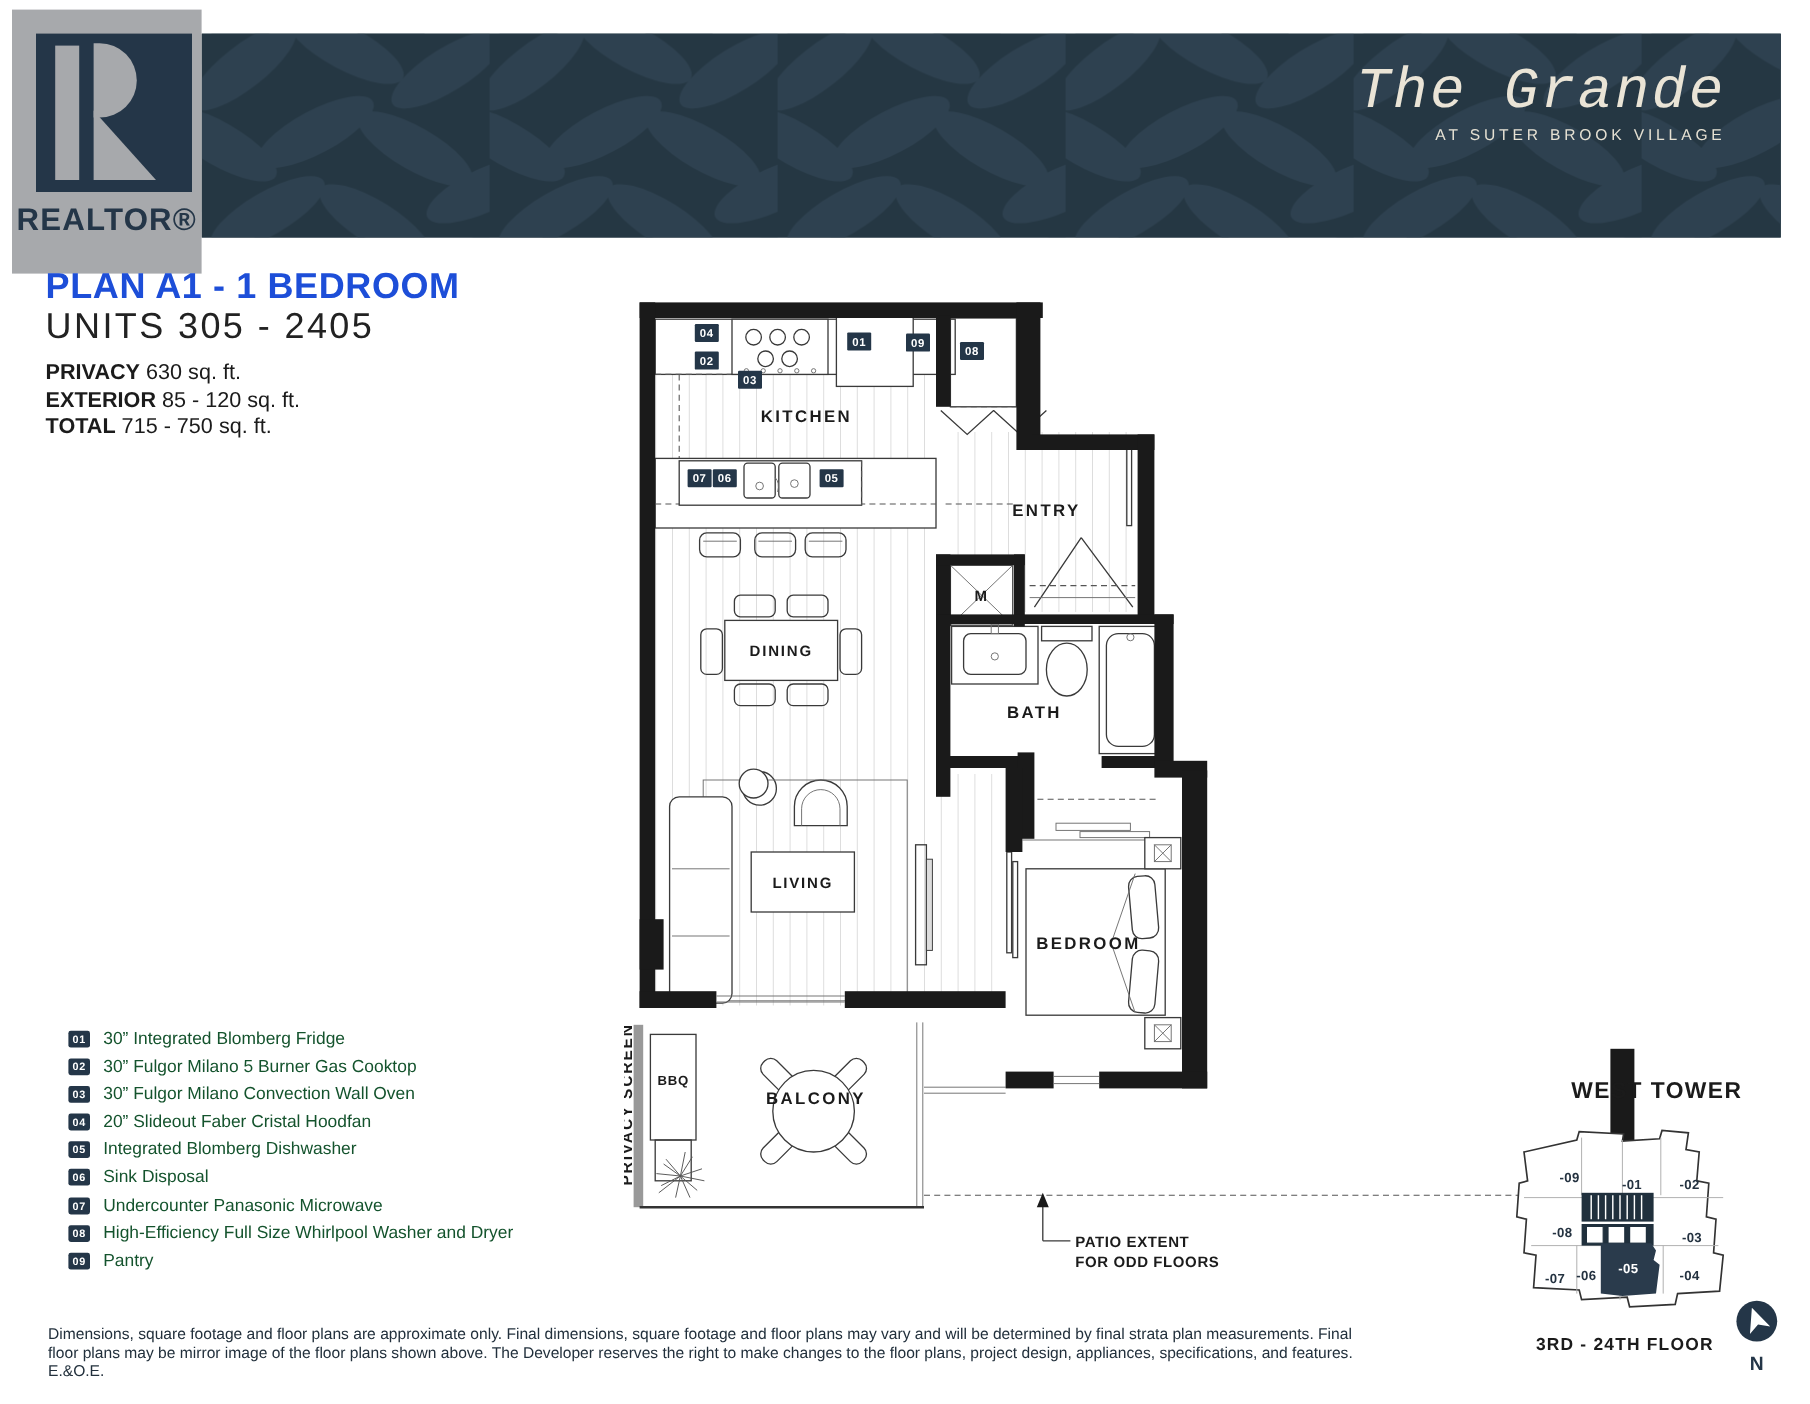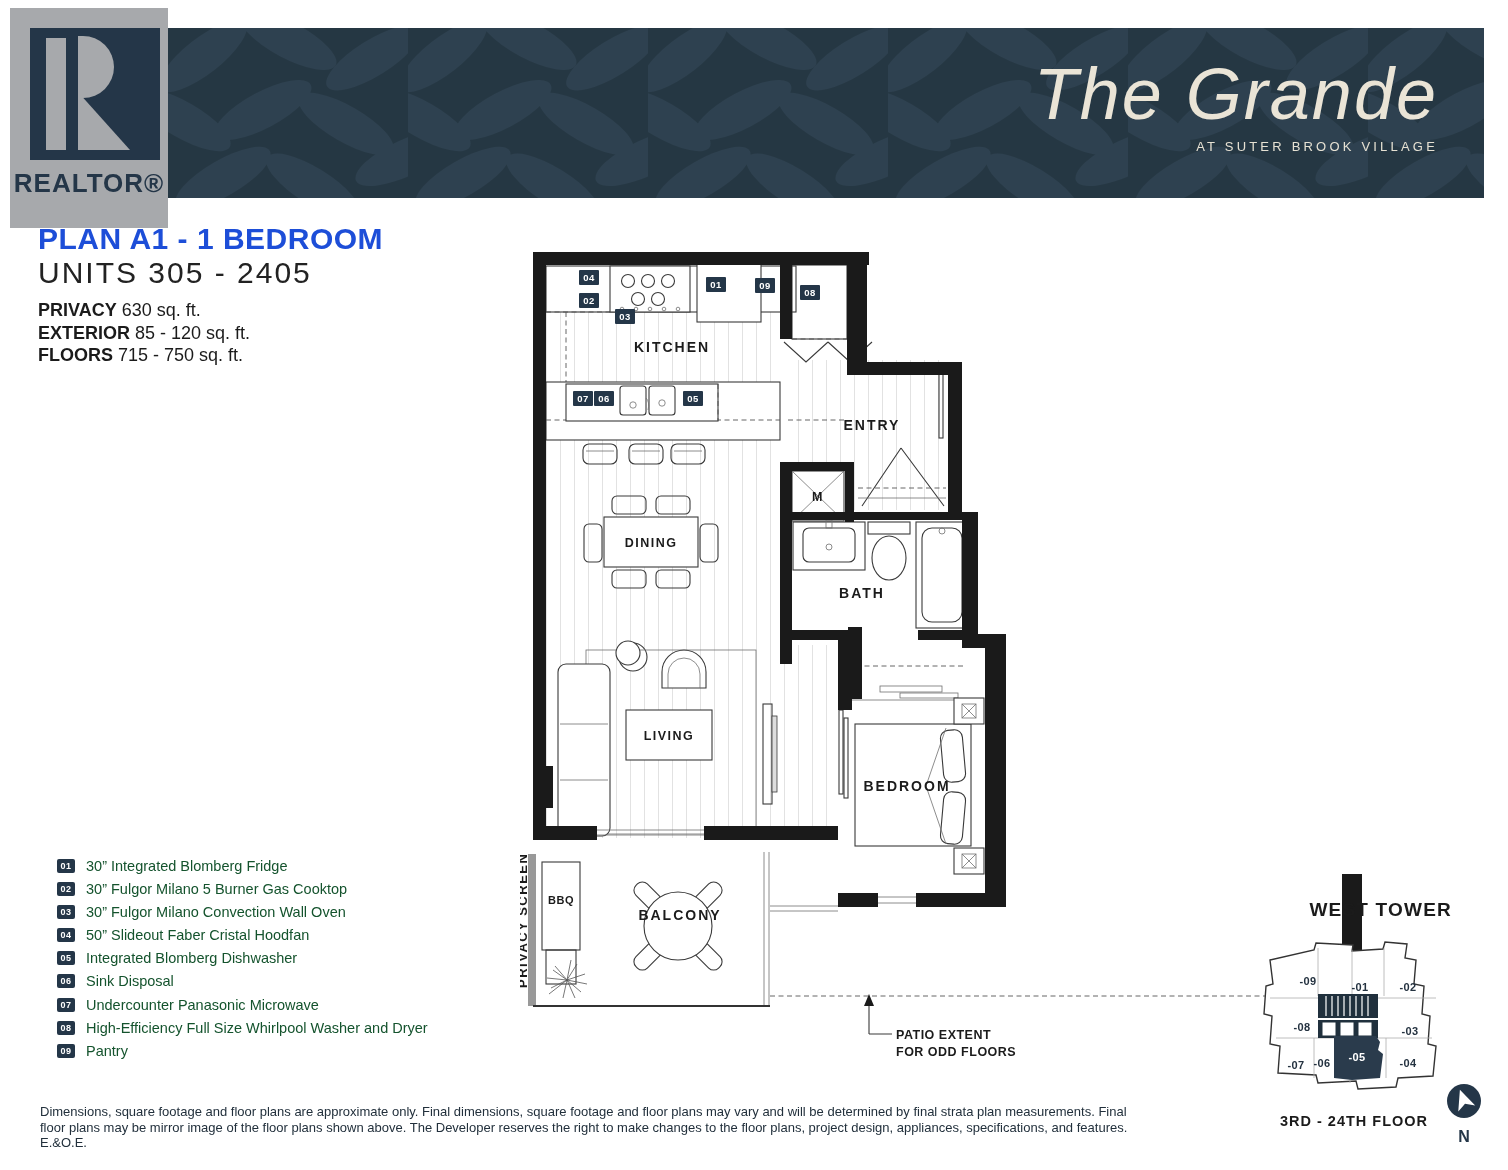--- a/index.html
+++ b/index.html
@@ -2,21 +2,21 @@
 <html><head>
 <meta charset="utf-8">
 <style>
   html,body{margin:0;padding:0;background:#fff;}
   #page{position:relative;width:1508px;height:1170px;background:#fff;overflow:hidden;
         font-family:"Liberation Sans",sans-serif;color:#1d1d1f;}
   
   .banner{position:absolute;left:168px;top:28px;width:1316px;height:170px;background:#253743;}
   .banner svg{position:absolute;inset:0;}
   .grande{position:absolute;top:16px;right:46px;text-align:right;color:#eae4d6;}
-  .grande .script{font-family:Liberation Sans, sans-serif;font-style:italic;font-size:72px;line-height:1.4;
+  .grande .script{font-family:Liberation Mono, monospace;font-style:italic;font-size:48px;line-height:1.4;
                   letter-spacing:2px;white-space:nowrap;}
   .grande .tagline{font-size:13px;font-weight:400;letter-spacing:3.2px;color:#e6e1d3;margin-top:-6px;}
   
   .rlogo{position:absolute;left:10px;top:8px;width:158px;height:220px;background:#a7a9ac;}
   .rlogo .rsq{position:absolute;left:20px;top:20px;width:130px;height:132px;background:#243648;}
   .rlogo .rtext{position:absolute;left:0;top:160px;width:158px;text-align:center;font-size:26px;
                 font-weight:600;letter-spacing:1px;color:#243648;white-space:nowrap;}
   
   .title{position:absolute;left:38px;top:222px;font-size:30px;font-weight:800;letter-spacing:.5px;color:#1d4ed8;white-space:nowrap;}
   .units{position:absolute;left:38px;top:256px;font-size:30px;font-weight:400;letter-spacing:2px;color:#222;white-space:nowrap;}
@@ -98,21 +98,21 @@
       </svg>
     </div>
     <div class="rtext">REALTOR®</div>
   </div>
 
   <div class="title">PLAN A1 - 1 BEDROOM</div>
   <div class="units">UNITS 305 - 2405</div>
   <div class="stats">
     <div><b>PRIVACY</b> <span>630 sq. ft.</span></div>
     <div><b>EXTERIOR</b> <span>85 - 120 sq. ft.</span></div>
-    <div><b>FLOORS</b> <span>715 - 750 sq. ft.</span></div>
+    <div><b>TOTAL</b> <span>715 - 750 sq. ft.</span></div>
   </div>
 
   <svg style="position:absolute;left:520px;top:248px;" width="850" height="820" viewBox="520 248 850 820">
     <defs>
       <pattern id="planks" width="14" height="14" patternUnits="userSpaceOnUse">
         <path d="M0,0 V14" stroke="#c6c6c6" stroke-width="1"></path>
       </pattern>
     </defs>
 
     <path d="M546,266 H782 V645 H838 V838 H546 Z" fill="url(#planks)"></path>
@@ -349,21 +349,21 @@
     <li>
         <span class="badge">02</span>
         <span class="ltext">30” Fulgor Milano 5 Burner Gas Cooktop</span>
       </li>
     <li>
         <span class="badge">03</span>
         <span class="ltext">30” Fulgor Milano Convection Wall Oven</span>
       </li>
     <li>
         <span class="badge">04</span>
-        <span class="ltext">50” Slideout Faber Cristal Hoodfan</span>
+        <span class="ltext">20” Slideout Faber Cristal Hoodfan</span>
       </li>
     <li>
         <span class="badge">05</span>
         <span class="ltext">Integrated Blomberg Dishwasher</span>
       </li>
     <li>
         <span class="badge">06</span>
         <span class="ltext">Sink Disposal</span>
       </li>
     <li>

